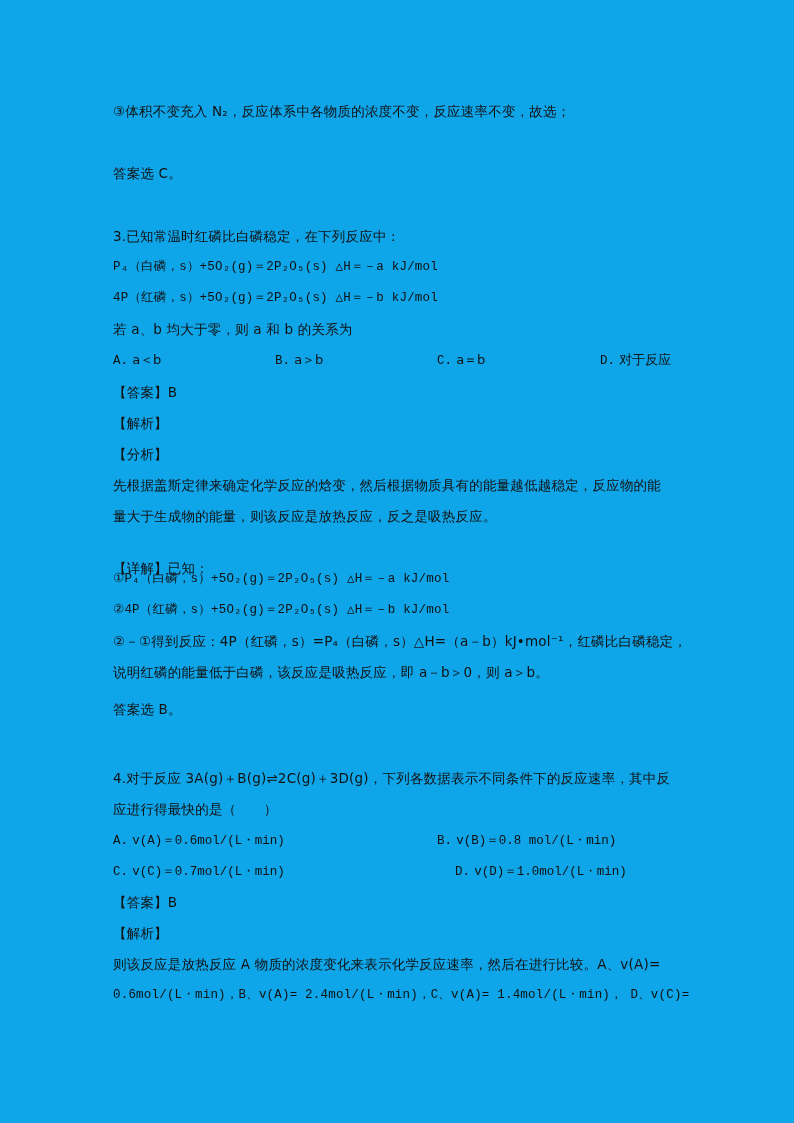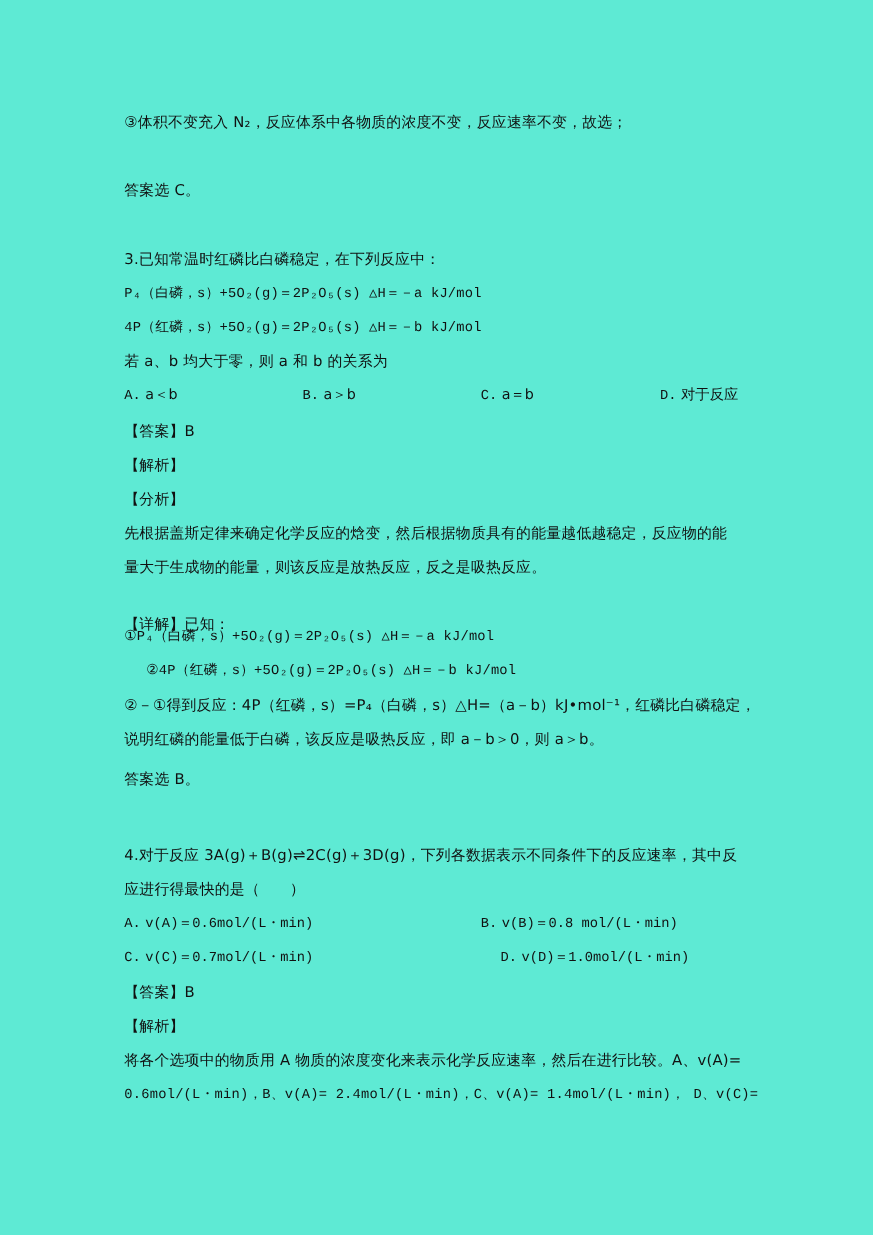--- a/index.html
+++ b/index.html
@@ -13,21 +13,21 @@
       position: relative;
       overflow: hidden;
       font-family: "DejaVu Sans", "Liberation Sans", sans-serif;
       color: #111111;
     }
     .page {
       position: absolute;
       left: 0; top: 0;
       width: 794px;
       height: 1123px;
-      background: #5eead4;
+      background: #0ea5e9;
     }
     .line {
       position: absolute;
       left: 113px;
       font-size: 13.5px;
       line-height: 20px;
       white-space: nowrap;
       letter-spacing: 0.2px;
     }
     .mono {
@@ -75,21 +75,21 @@
     <span>对于反应</span>
   </div>
 
   <div class="line" style="top:382px;">【答案】B</div>
   <div class="line" style="top:413px;">【解析】</div>
   <div class="line" style="top:444px;">【分析】</div>
   <div class="line" style="top:475px;">先根据盖斯定律来确定化学反应的焓变，然后根据物质具有的能量越低越稳定，反应物的能</div>
   <div class="line" style="top:506px;">量大于生成物的能量，则该反应是放热反应，反之是吸热反应。</div>
   <div class="line" style="top:558px;">【详解】已知：</div>
   <div class="line mono" style="top:569px;">①P₄（白磷，s）+5O₂(g)＝2P₂O₅(s)   △H＝－a kJ/mol</div>
-  <div class="line mono" style="top:600px;margin-left:20px;">②4P（红磷，s）+5O₂(g)＝2P₂O₅(s)   △H＝－b kJ/mol</div>
+  <div class="line mono" style="top:600px;">②4P（红磷，s）+5O₂(g)＝2P₂O₅(s)   △H＝－b kJ/mol</div>
   <div class="line" style="top:631px;">②－①得到反应：4P（红磷，s）=P₄（白磷，s）△H=（a－b）kJ•mol⁻¹，红磷比白磷稳定，</div>
   <div class="line" style="top:662px;">说明红磷的能量低于白磷，该反应是吸热反应，即 a－b＞0，则 a＞b。</div>
   <div class="line" style="top:699px;">答案选 B。</div>
 
   <div class="line" style="top:768px;">4.对于反应 3A(g)＋B(g)⇌2C(g)＋3D(g)，下列各数据表示不同条件下的反应速率，其中反</div>
   <div class="line" style="top:799px;">应进行得最快的是（　　）</div>
 
   <div class="opt" style="left:113px; top:830px;">
     <span class="letter">A.</span>
     <span class="letter">v(A)＝0.6mol/(L・min)</span>
@@ -102,16 +102,16 @@
     <span class="letter">C.</span>
     <span class="letter">v(C)＝0.7mol/(L・min)</span>
   </div>
   <div class="opt" style="left:455px; top:861px;">
     <span class="letter">D.</span>
     <span class="letter">v(D)＝1.0mol/(L・min)</span>
   </div>
 
   <div class="line" style="top:892px;">【答案】B</div>
   <div class="line" style="top:923px;">【解析】</div>
-  <div class="line" style="top:954px;">将各个选项中的物质用 A 物质的浓度变化来表示化学反应速率，然后在进行比较。A、v(A)=</div>
+  <div class="line" style="top:954px;">则该反应是放热反应 A 物质的浓度变化来表示化学反应速率，然后在进行比较。A、v(A)=</div>
   <div class="line mono" style="top:985px;">0.6mol/(L・min)，B、v(A)= 2.4mol/(L・min)，C、v(A)= 1.4mol/(L・min)，  D、v(C)=</div>
 
 </div>
 
 </body></html>

